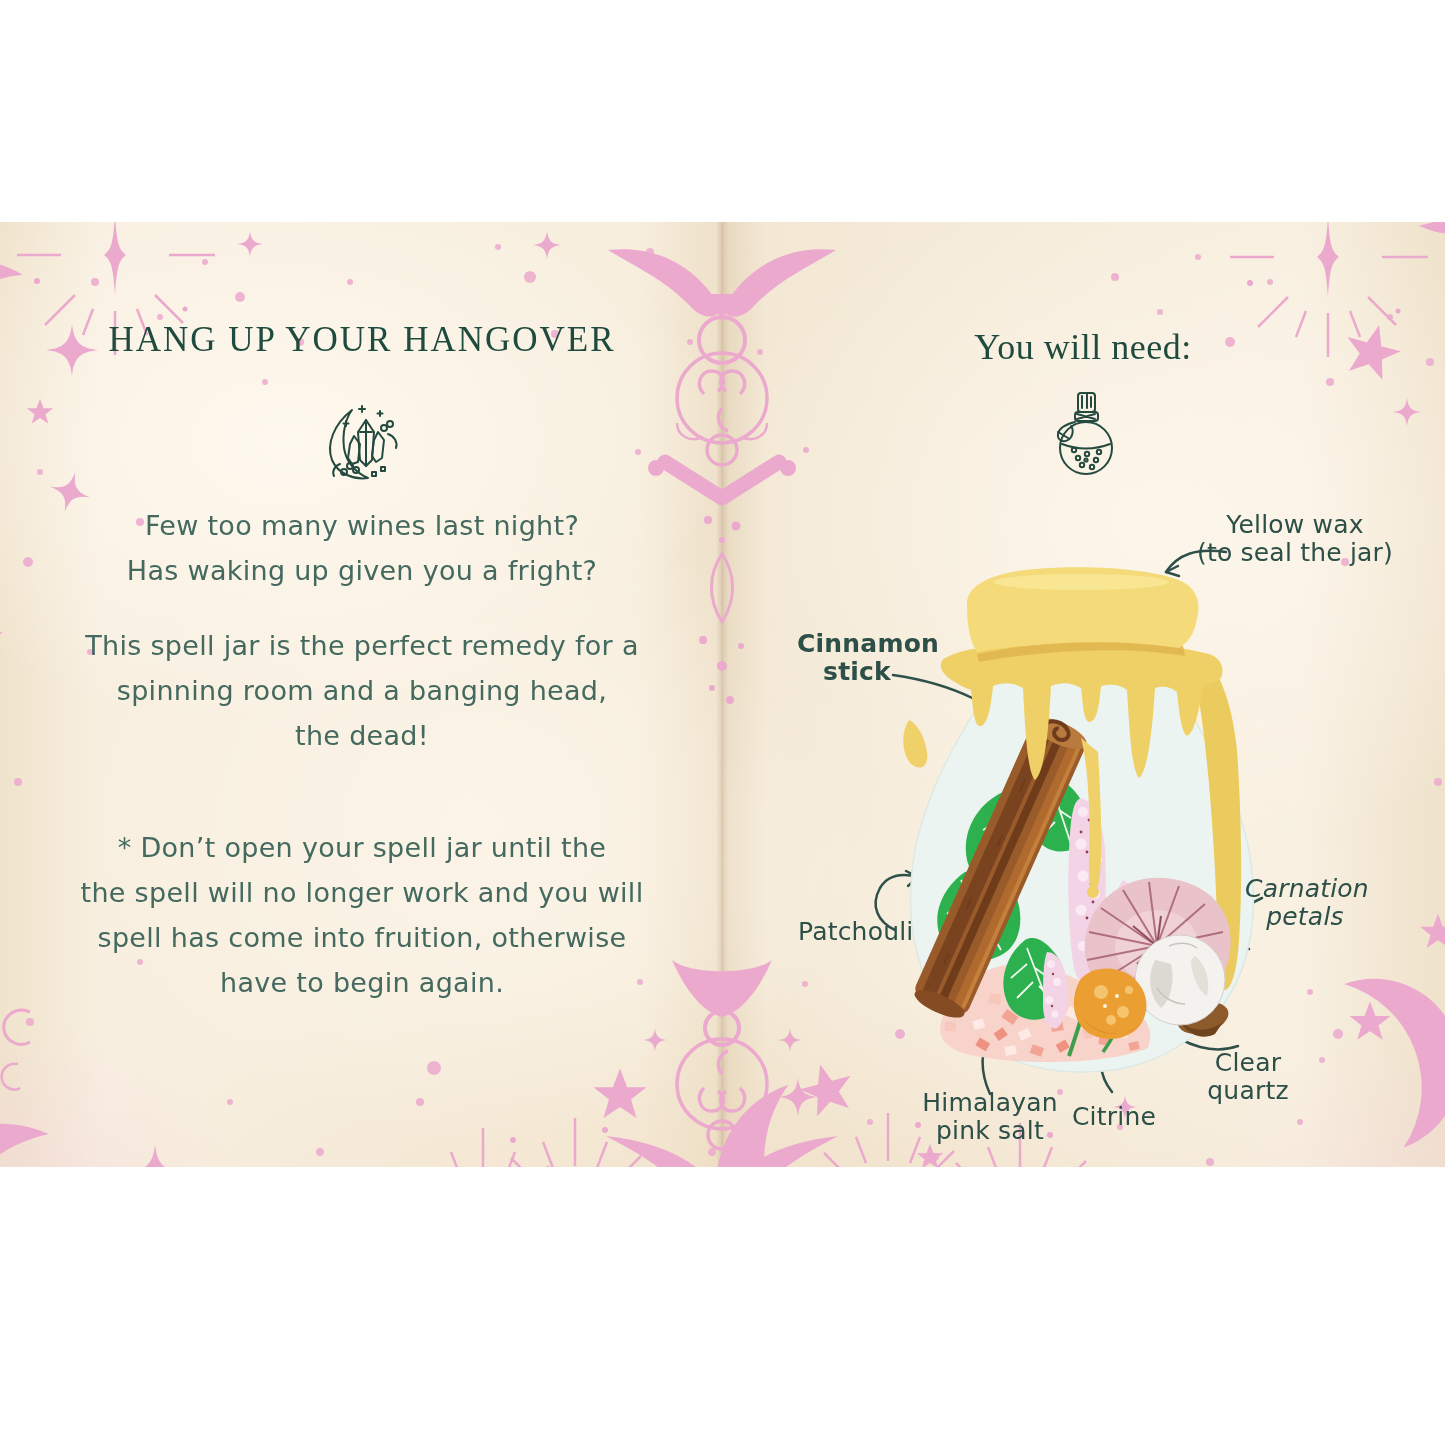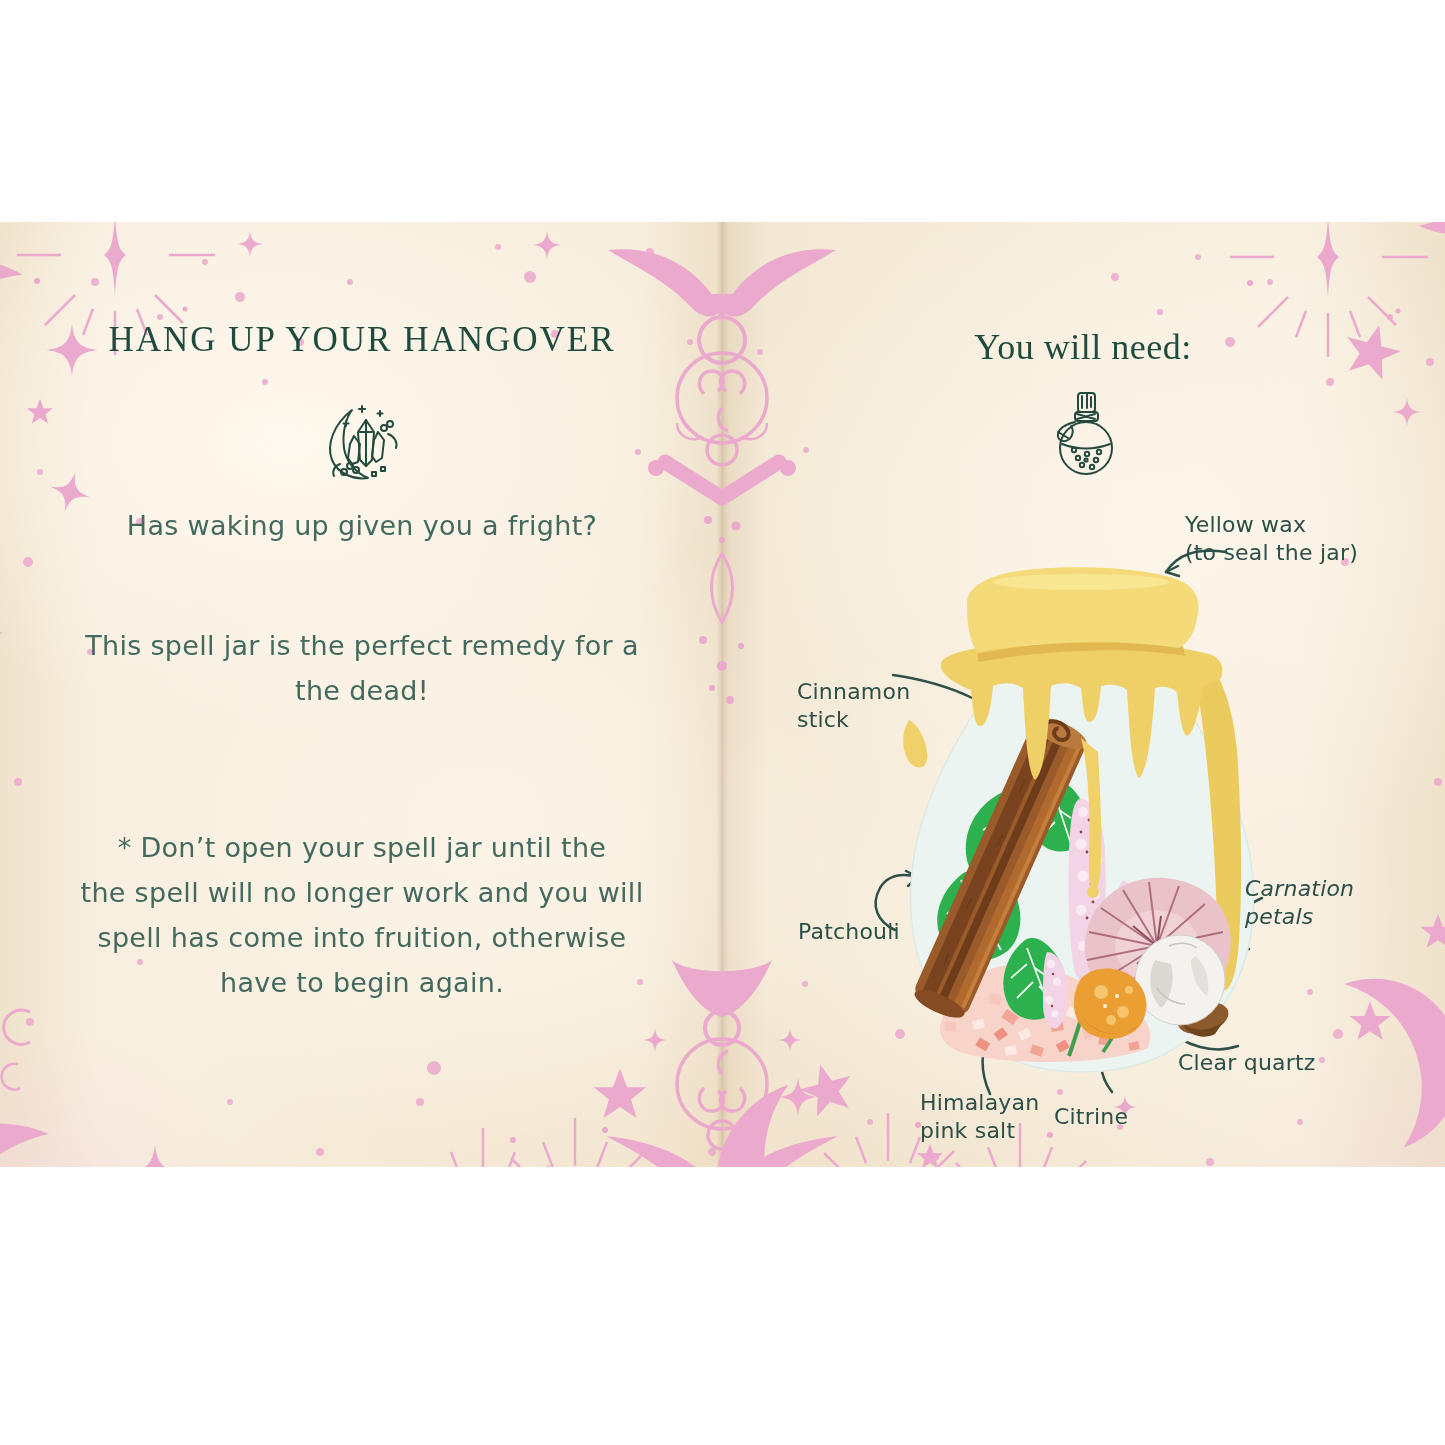--- a/index.html
+++ b/index.html
@@ -24,23 +24,23 @@
   .band.bottom{top:1223px;height:222px;}
   svg{display:block;}
   .abs{position:absolute;}
   .page-title{position:absolute;left:20px;top:320px;width:684px;text-align:center;
     font-family:"Liberation Serif",serif;font-size:35px;letter-spacing:2px;color:#1f4a3e;}
   .need-heading{position:absolute;left:723px;top:326px;width:720px;text-align:center;
     font-family:"Liberation Serif",serif;font-size:36px;letter-spacing:.5px;color:#1f4a3e;}
   .body-par{position:absolute;width:684px;left:20px;text-align:center;
     font-size:27px;line-height:45px;color:#44695f;letter-spacing:.3px;}
   .p1{top:503px;} .p2{top:623px;} .p3{top:825px;}
-  .lbl{position:absolute;text-align:left;font-size:22px;line-height:28px;color:#2c4f48;letter-spacing:.2px;}
+  .lbl{position:absolute;text-align:center;font-size:25px;line-height:28px;color:#2c4f48;letter-spacing:.2px;}
   .lbl-yellow-wax{left:1185px;top:511px;width:220px;}
-  .lbl-cinnamon{left:797px;top:678px;width:120px;}
+  .lbl-cinnamon{left:797px;top:630px;width:120px;font-weight:bold;}
   .lbl-patchouli{left:798px;top:918px;width:104px;}
   .lbl-carnation{left:1245px;top:875px;width:120px;font-style:italic;}
   .lbl-clear-quartz{left:1178px;top:1049px;width:140px;}
   .lbl-citrine{left:1054px;top:1103px;width:120px;}
   .lbl-himalayan{left:920px;top:1089px;width:140px;}
 </style>
 </head>
 <body>
 
 <div class="spread">
@@ -261,24 +261,26 @@
           <path d="M18,62 c-6,2 -8,8 -6,12"></path>
         <path d="M40,4 v6 M37,7 h6"></path>
           <path d="M58,9 v5 M55.5,11.5 h5"></path>
           <path d="M24,19 v5 M21.5,21.5 h5"></path>
         <rect x="50" y="70" width="4" height="4"></rect>
           <rect x="59" y="65" width="4" height="4"></rect>
       </g>
     </svg>
 
     <div class="body-par p1">
+      <div>Few too many wines last night?</div>
       <div>Has waking up given you a fright?</div>
     </div>
     <div class="body-par p2">
       <div>This spell jar is the perfect remedy for a</div>
+      <div>spinning room and a banging head,</div>
       <div>the dead!</div>
     </div>
     <div class="body-par p3">
       <div>* Don’t open your spell jar until the</div>
       <div>the spell will no longer work and you will</div>
       <div>spell has come into fruition, otherwise</div>
       <div>have to begin again.</div>
     </div>
   </div>
 

